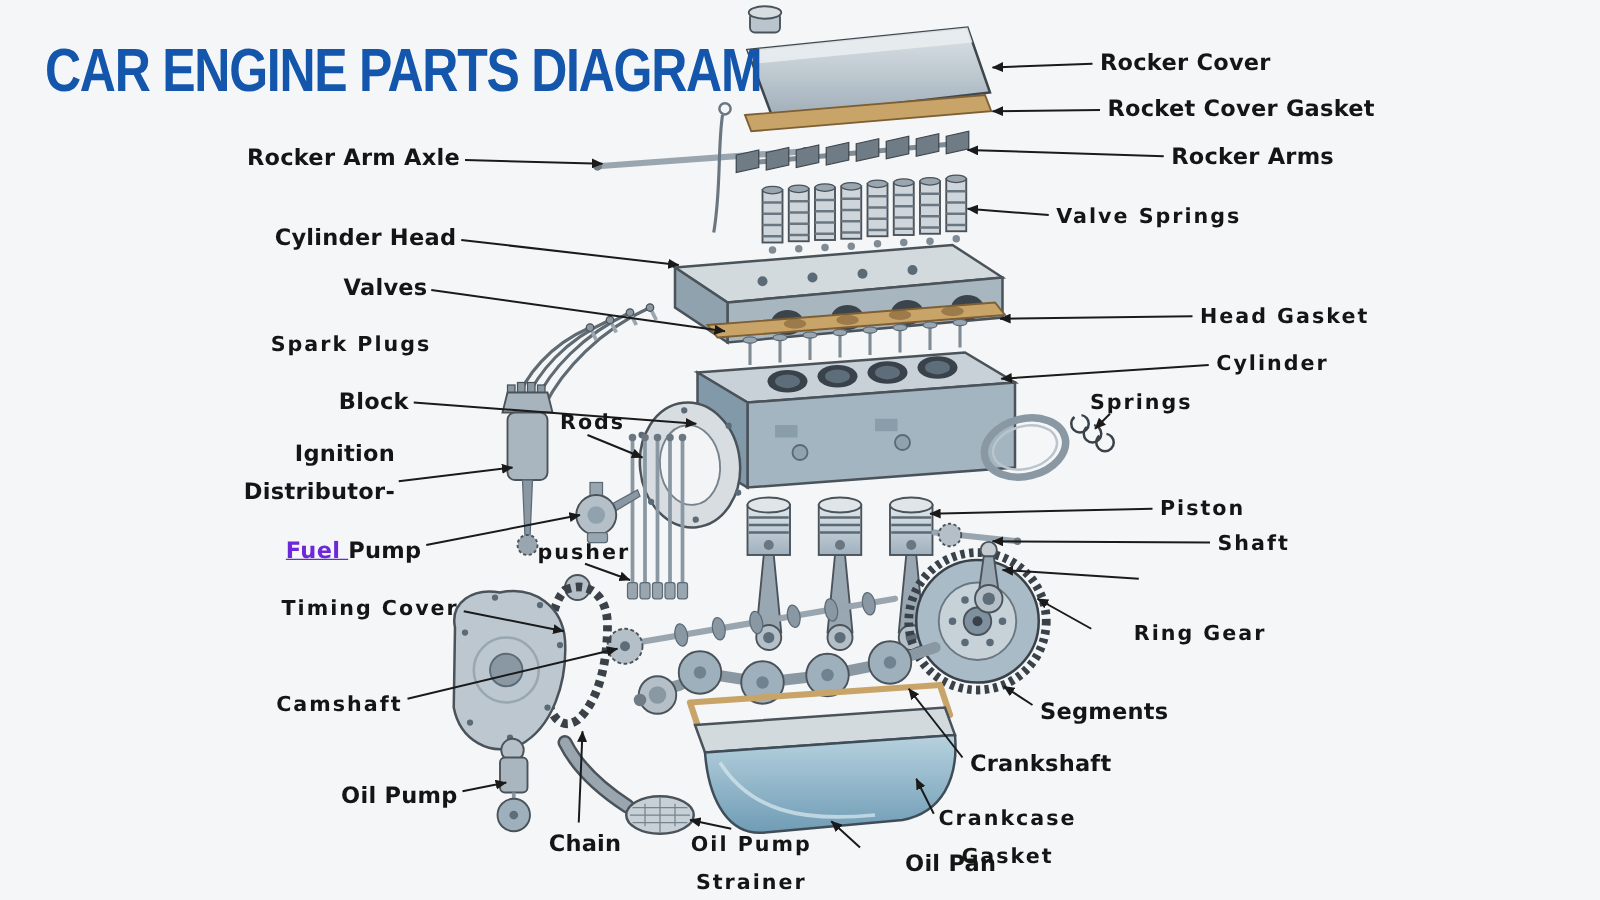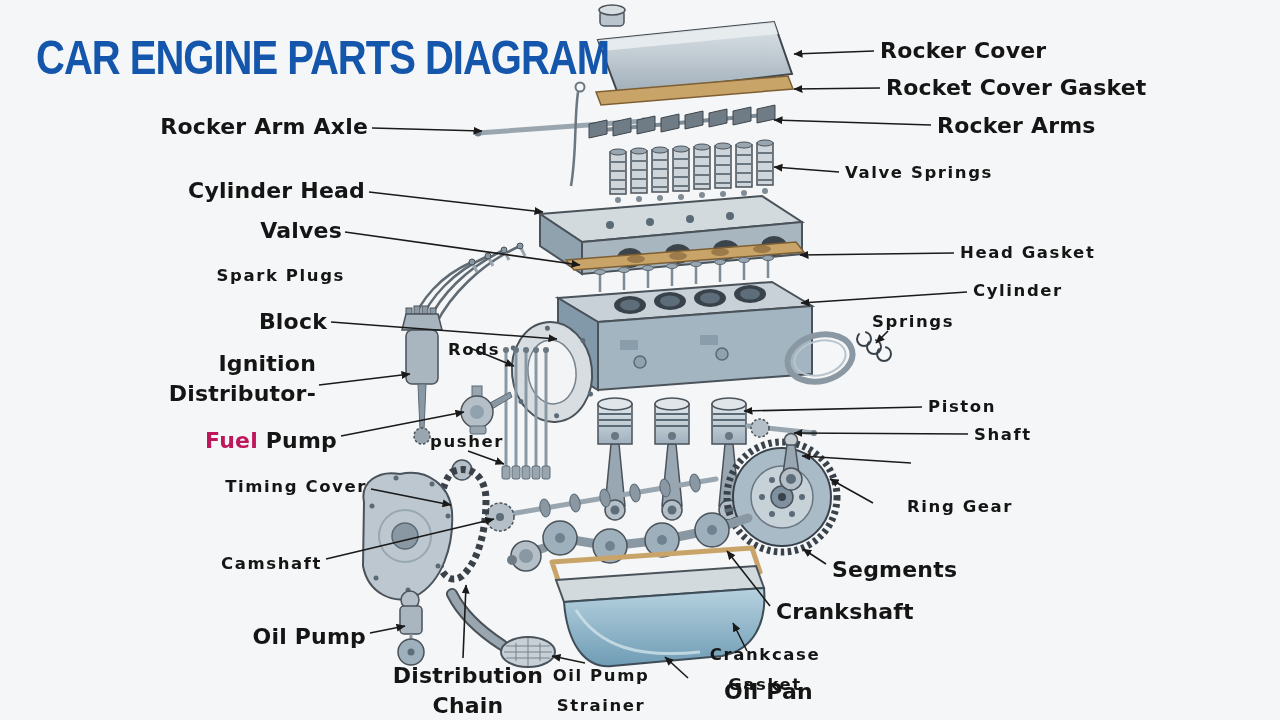--- a/index.html
+++ b/index.html
@@ -8,23 +8,23 @@
   html,body{margin:0;padding:0;background:var(--bg);}
   .stage{position:relative;width:1280px;height:720px;overflow:hidden;background:var(--bg);
          font-family:"DejaVu Sans",sans-serif;}
   .layer{position:absolute;left:0;top:0;width:1280px;height:720px;}
   .title{position:absolute;left:36px;top:30px;font-family:"Liberation Sans",sans-serif;
          font-weight:bold;font-size:40px;letter-spacing:-1px;color:var(--accent);
          transform:scaleY(1.22);transform-origin:0 0;white-space:nowrap;}
   .label{position:absolute;font-family:"DejaVu Sans",sans-serif;font-weight:bold;
          color:var(--label);white-space:nowrap;}
   .label div{line-height:30px;}
-  .style-a{font-size:22px;letter-spacing:0.2px;}
+  .style-a{font-size:18px;letter-spacing:0.2px;}
   .style-b{font-size:16.5px;letter-spacing:1.6px;}
-  .muted{color:#be185d;}
+  .muted{color:#6d28d9;text-decoration:underline;}
   #leader-svg line{stroke:var(--leader);stroke-width:1.6;}
   svg{display:block;}
 </style>
 </head>
 <body>
 
 <div class="stage">
 
   <svg class="layer" id="engine-svg" viewBox="0 0 1280 720" aria-hidden="true">
     <defs>
@@ -432,33 +432,32 @@
       </div>
       <div class="label style-b" style="top: 492px; left: 879px; margin-left: 28px;">
         <div>Ring Gear</div>
       </div>
       <div class="label style-a" style="top: 555px; left: 832px;">
         <div>Segments</div>
       </div>
       <div class="label style-a" style="top: 597px; left: 776px;">
         <div>Crankshaft</div>
       </div>
-      <div class="label style-b" style="top: 640px; left: 615px; width: 300px; text-align: center;">
+      <div class="label style-b" style="top: 640px; left: 656px; width: 300px; text-align: center;">
         <div>Crankcase</div>
         <div>Gasket</div>
       </div>
       <div class="label style-a" style="top: 677px; left: 724px;">
         <div>Oil Pan</div>
       </div>
       <div class="label style-b" style="top: 661px; left: 451px; width: 300px; text-align: center;">
         <div>Oil Pump</div>
         <div>Strainer</div>
       </div>
       <div class="label style-a" style="top: 661px; left: 318px; width: 300px; text-align: center;">
-        <div>Distribution</div>
         <div>Chain</div>
       </div>
       <div class="label style-a" style="top: 622px; right: 914px; text-align: right;">
         <div>Oil Pump</div>
       </div>
       <div class="label style-b" style="top: 549px; right: 958px; text-align: right;">
         <div>Camshaft</div>
       </div>
       <div class="label style-b" style="top: 472px; right: 913px; text-align: right;">
         <div>Timing Cover</div>
@@ -466,21 +465,21 @@
       <div class="label style-b" style="top: 427px; left: 430px;">
         <div>pusher</div>
       </div>
       <div class="label style-a" style="top: 426px; right: 943px; text-align: right;">
         <div><span class="muted">Fuel </span><span>Pump</span></div>
       </div>
       <div class="label style-a" style="top: 349px; right: 964px; text-align: right;">
         <div>Ignition</div>
         <div>Distributor-</div>
       </div>
-      <div class="label style-b" style="top: 323px; left: 448px; margin-top: 12px;">
+      <div class="label style-b" style="top: 323px; left: 448px;">
         <div>Rods</div>
       </div>
       <div class="label style-a" style="top: 307px; right: 953px; text-align: right;">
         <div>Block</div>
       </div>
       <div class="label style-b" style="top: 261px; right: 935px; text-align: right;">
         <div>Spark Plugs</div>
       </div>
       <div class="label style-a" style="top: 216px; right: 938px; text-align: right;">
         <div>Valves</div>

